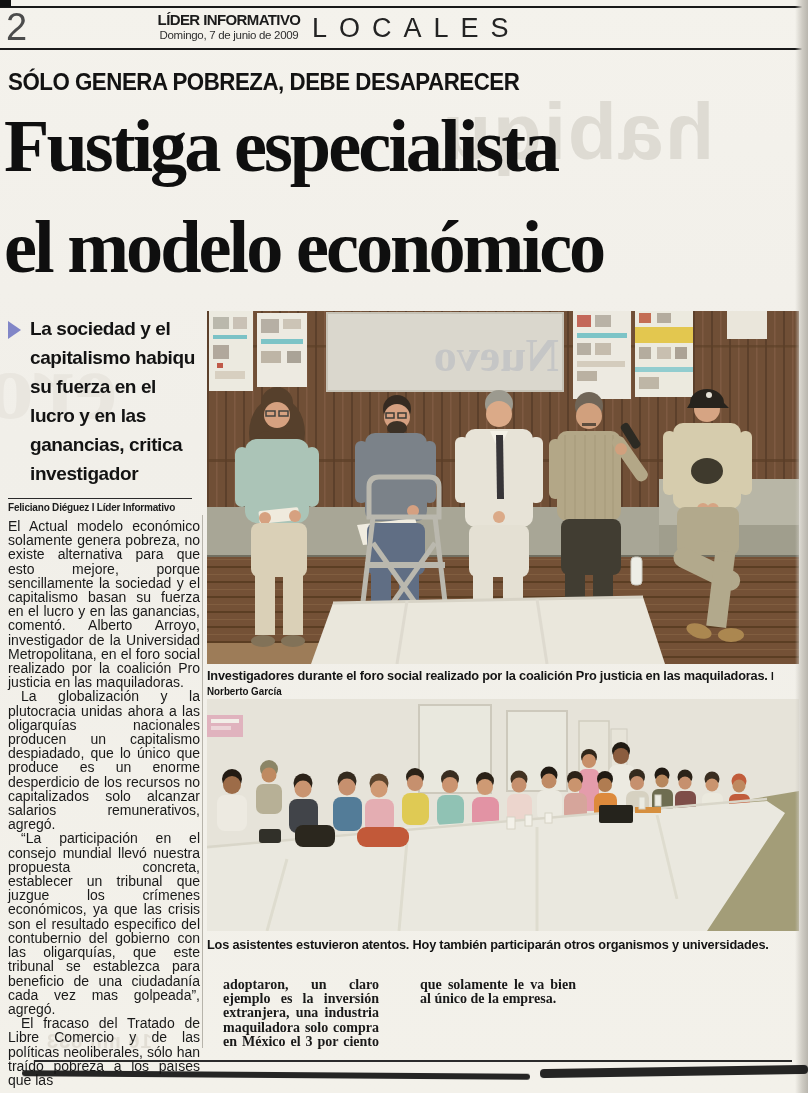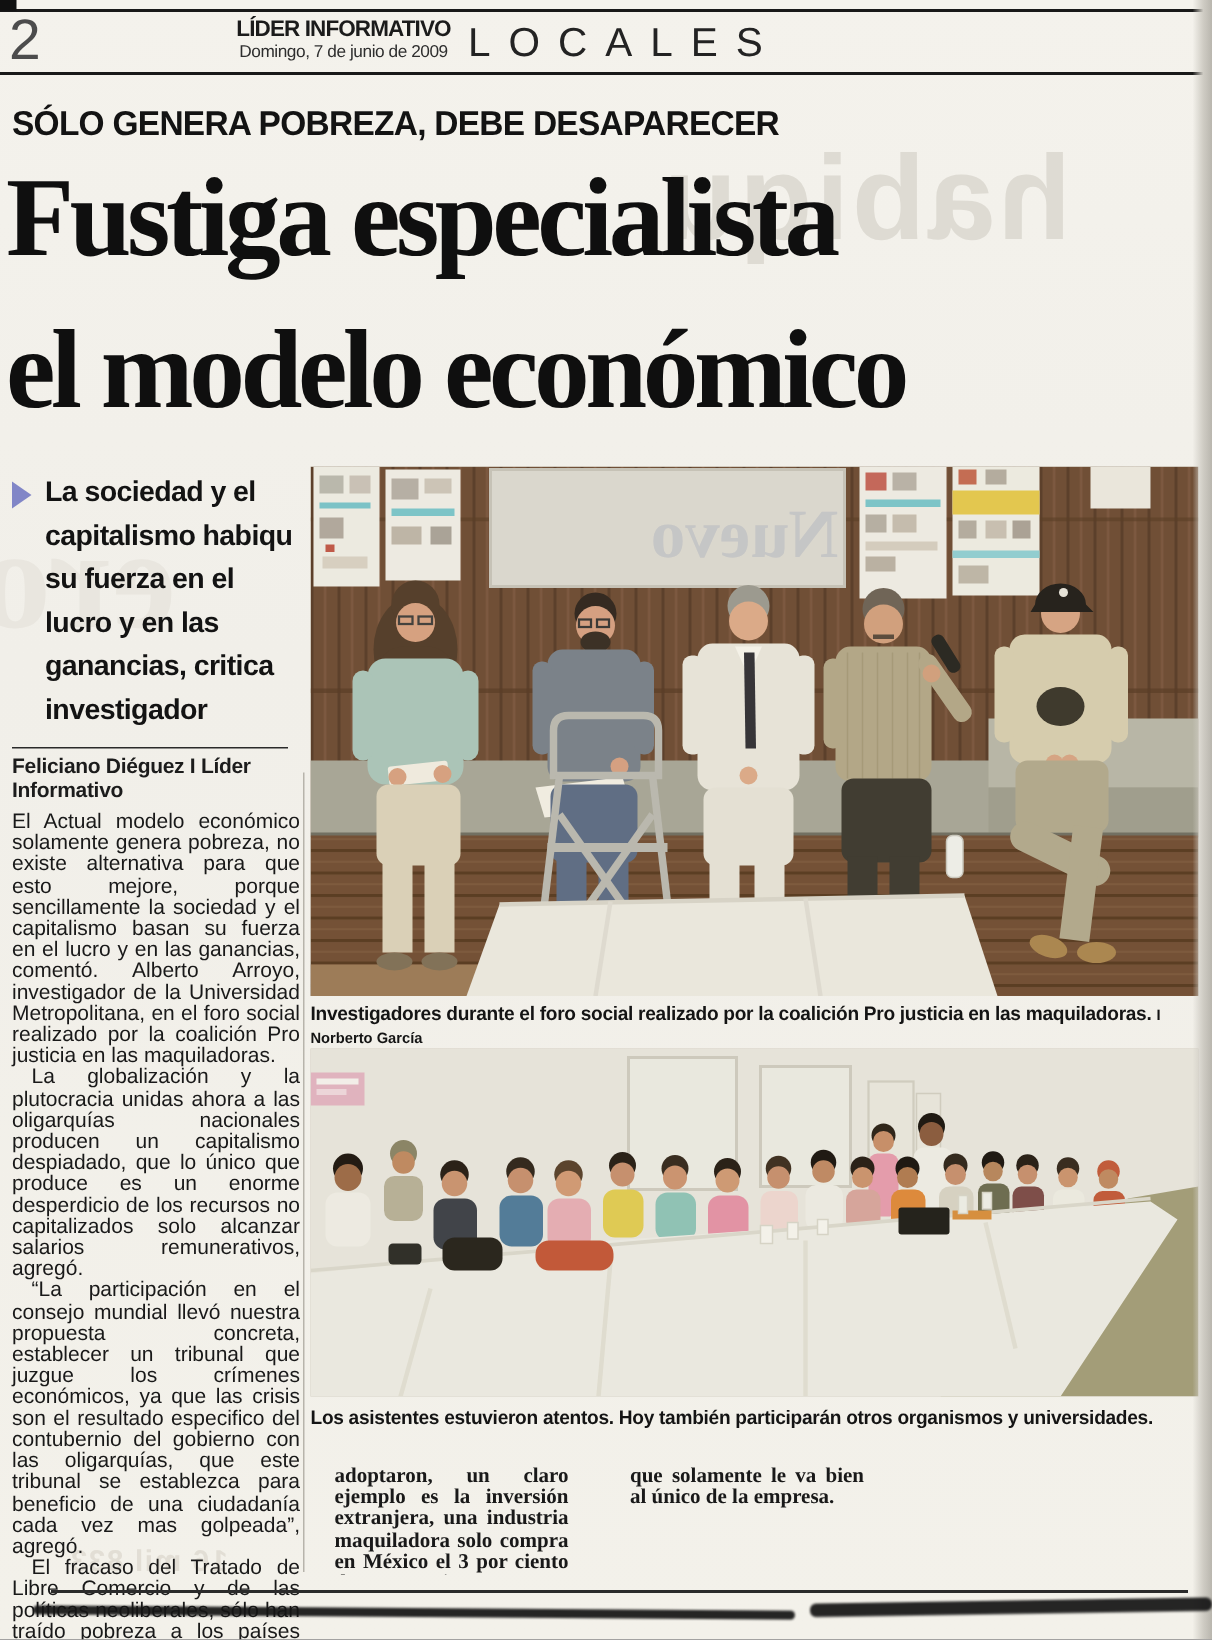--- a/index.html
+++ b/index.html
@@ -34,21 +34,21 @@
   .headline{position:absolute;left:4px;top:95px;z-index:2;font-family:"Liberation Serif",serif;
     font-weight:bold;font-size:75px;line-height:101px;letter-spacing:-3px;color:#0f0f0f;white-space:nowrap;
     transform:scaleX(.99);transform-origin:left;}
   
   .left-col{position:absolute;left:8px;top:314px;width:192px;z-index:2;}
   .deck-row{display:flex;gap:9px;}
   .deck-arrow{width:0;height:0;border-top:9px solid transparent;border-bottom:9px solid transparent;
     border-left:13px solid #8186c7;margin-top:7px;flex:0 0 auto;}
   .deck{font-size:19px;line-height:29px;font-weight:bold;letter-spacing:-0.4px;color:#131313;}
   .byline-rule{width:184px;height:1px;background:#2a2a2a;margin-top:10px;}
-  .byline{font-size:14px;font-weight:bold;letter-spacing:-0.2px;margin-top:3px;color:#1c1c1c;}
+  .byline{font-size:10px;font-weight:bold;letter-spacing:-0.2px;margin-top:3px;color:#1c1c1c;}
   .body-text{margin-top:6px;font-family:Liberation Sans, sans-serif;font-size:14px;line-height:14.2px;
     text-align:justify;color:#191919;}
   .body-text p{margin:0;}
   .body-text p.indent{text-indent:13px;}
   .cont-col{position:absolute;top:962px;height:88px;overflow:hidden;z-index:2;
     font-family:"Liberation Serif",serif;font-size:14px;line-height:14.2px;text-align:justify;color:#191919;}
   .cont-col p{margin:16px;font-weight:bold;}
   .cont-col p.indent{text-indent:13px;}
   .col2{left:207px;width:188px;}
   .col3{left:404px;width:188px;}

